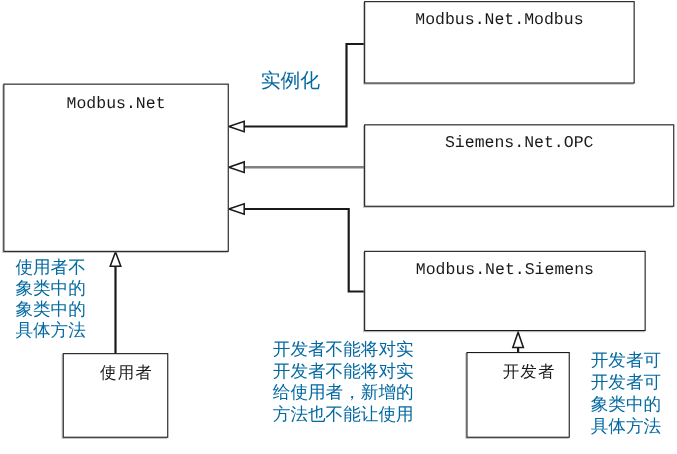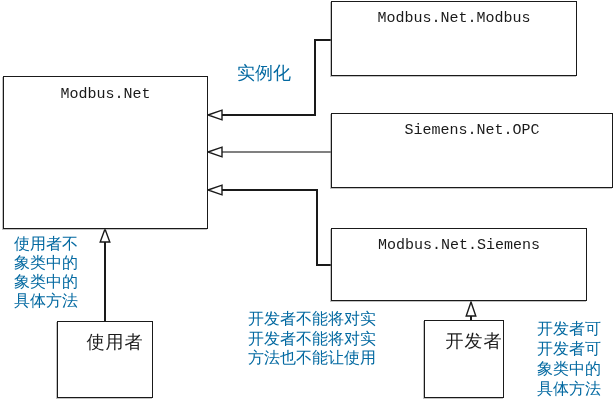--- a/index.html
+++ b/index.html
@@ -33,33 +33,33 @@
     padding-top: 8px;
     font-family: "Liberation Mono", "DejaVu Sans Mono", monospace;
     font-size: 15px;
     letter-spacing: 0px;
     color: #1a1a1a;
     white-space: nowrap;
   }
   .box .label-cjk {
     display: block;
     padding-top: 8px;
-    font-size: 18px;
+    font-size: 15px;
     letter-spacing: 1px;
     color: #1a1a1a;
     white-space: nowrap;
     padding-left: 20px;
   }
   .box-core    { left: 3px;   top: 76px;  width: 205px; height: 153px; }
   .box-core .label-en { padding-top: 9px; }
   .box-modbus  { left: 331px; top: 1px;   width: 246px; height: 75px; }
   .box-opc     { left: 331px; top: 113px; width: 282px; height: 75px; }
   .box-siemens { left: 331px; top: 228px; width: 256px; height: 73px; }
   .box-user    { left: 57px;  top: 321px; width: 96px;  height: 77px; }
-  .box-dev     { left: 424px; top: 320px; width: 80px;  height: 78px; }
+  .box-dev     { left: 424px; top: 320px; width: 94px;  height: 78px; }
   .note { position: absolute; color: #0369a1; }
   .note-instantiate { left: 237px; top: 61px; font-size: 18px; white-space: nowrap; }
   .note-user    { left: 8px;   top: 234px; width: 70px;  font-size: 16px; line-height: 19px; text-align: right; }
   .note-dev     { left: 244px; top: 309px; width: 136px; font-size: 16px; line-height: 19.7px; text-align: center; }
   .note-dev-can { left: 537px; top: 319px; width: 70px;  font-size: 16px; line-height: 20px; }
 </style>
 </head>
 <body>
 
 <div class="stage">
@@ -111,20 +111,21 @@
   <div class="note note-user">
     <div>使用者不</div>
     <div>象类中的</div>
     <div>象类中的</div>
     <div>具体方法</div>
   </div>
 
   <div class="note note-dev">
     <div>开发者不能将对实</div>
     <div>开发者不能将对实</div>
+    <div>给使用者，新增的</div>
     <div>方法也不能让使用</div>
   </div>
 
   <div class="note note-dev-can">
     <div>开发者可</div>
     <div>开发者可</div>
     <div>象类中的</div>
     <div>具体方法</div>
   </div>
 

